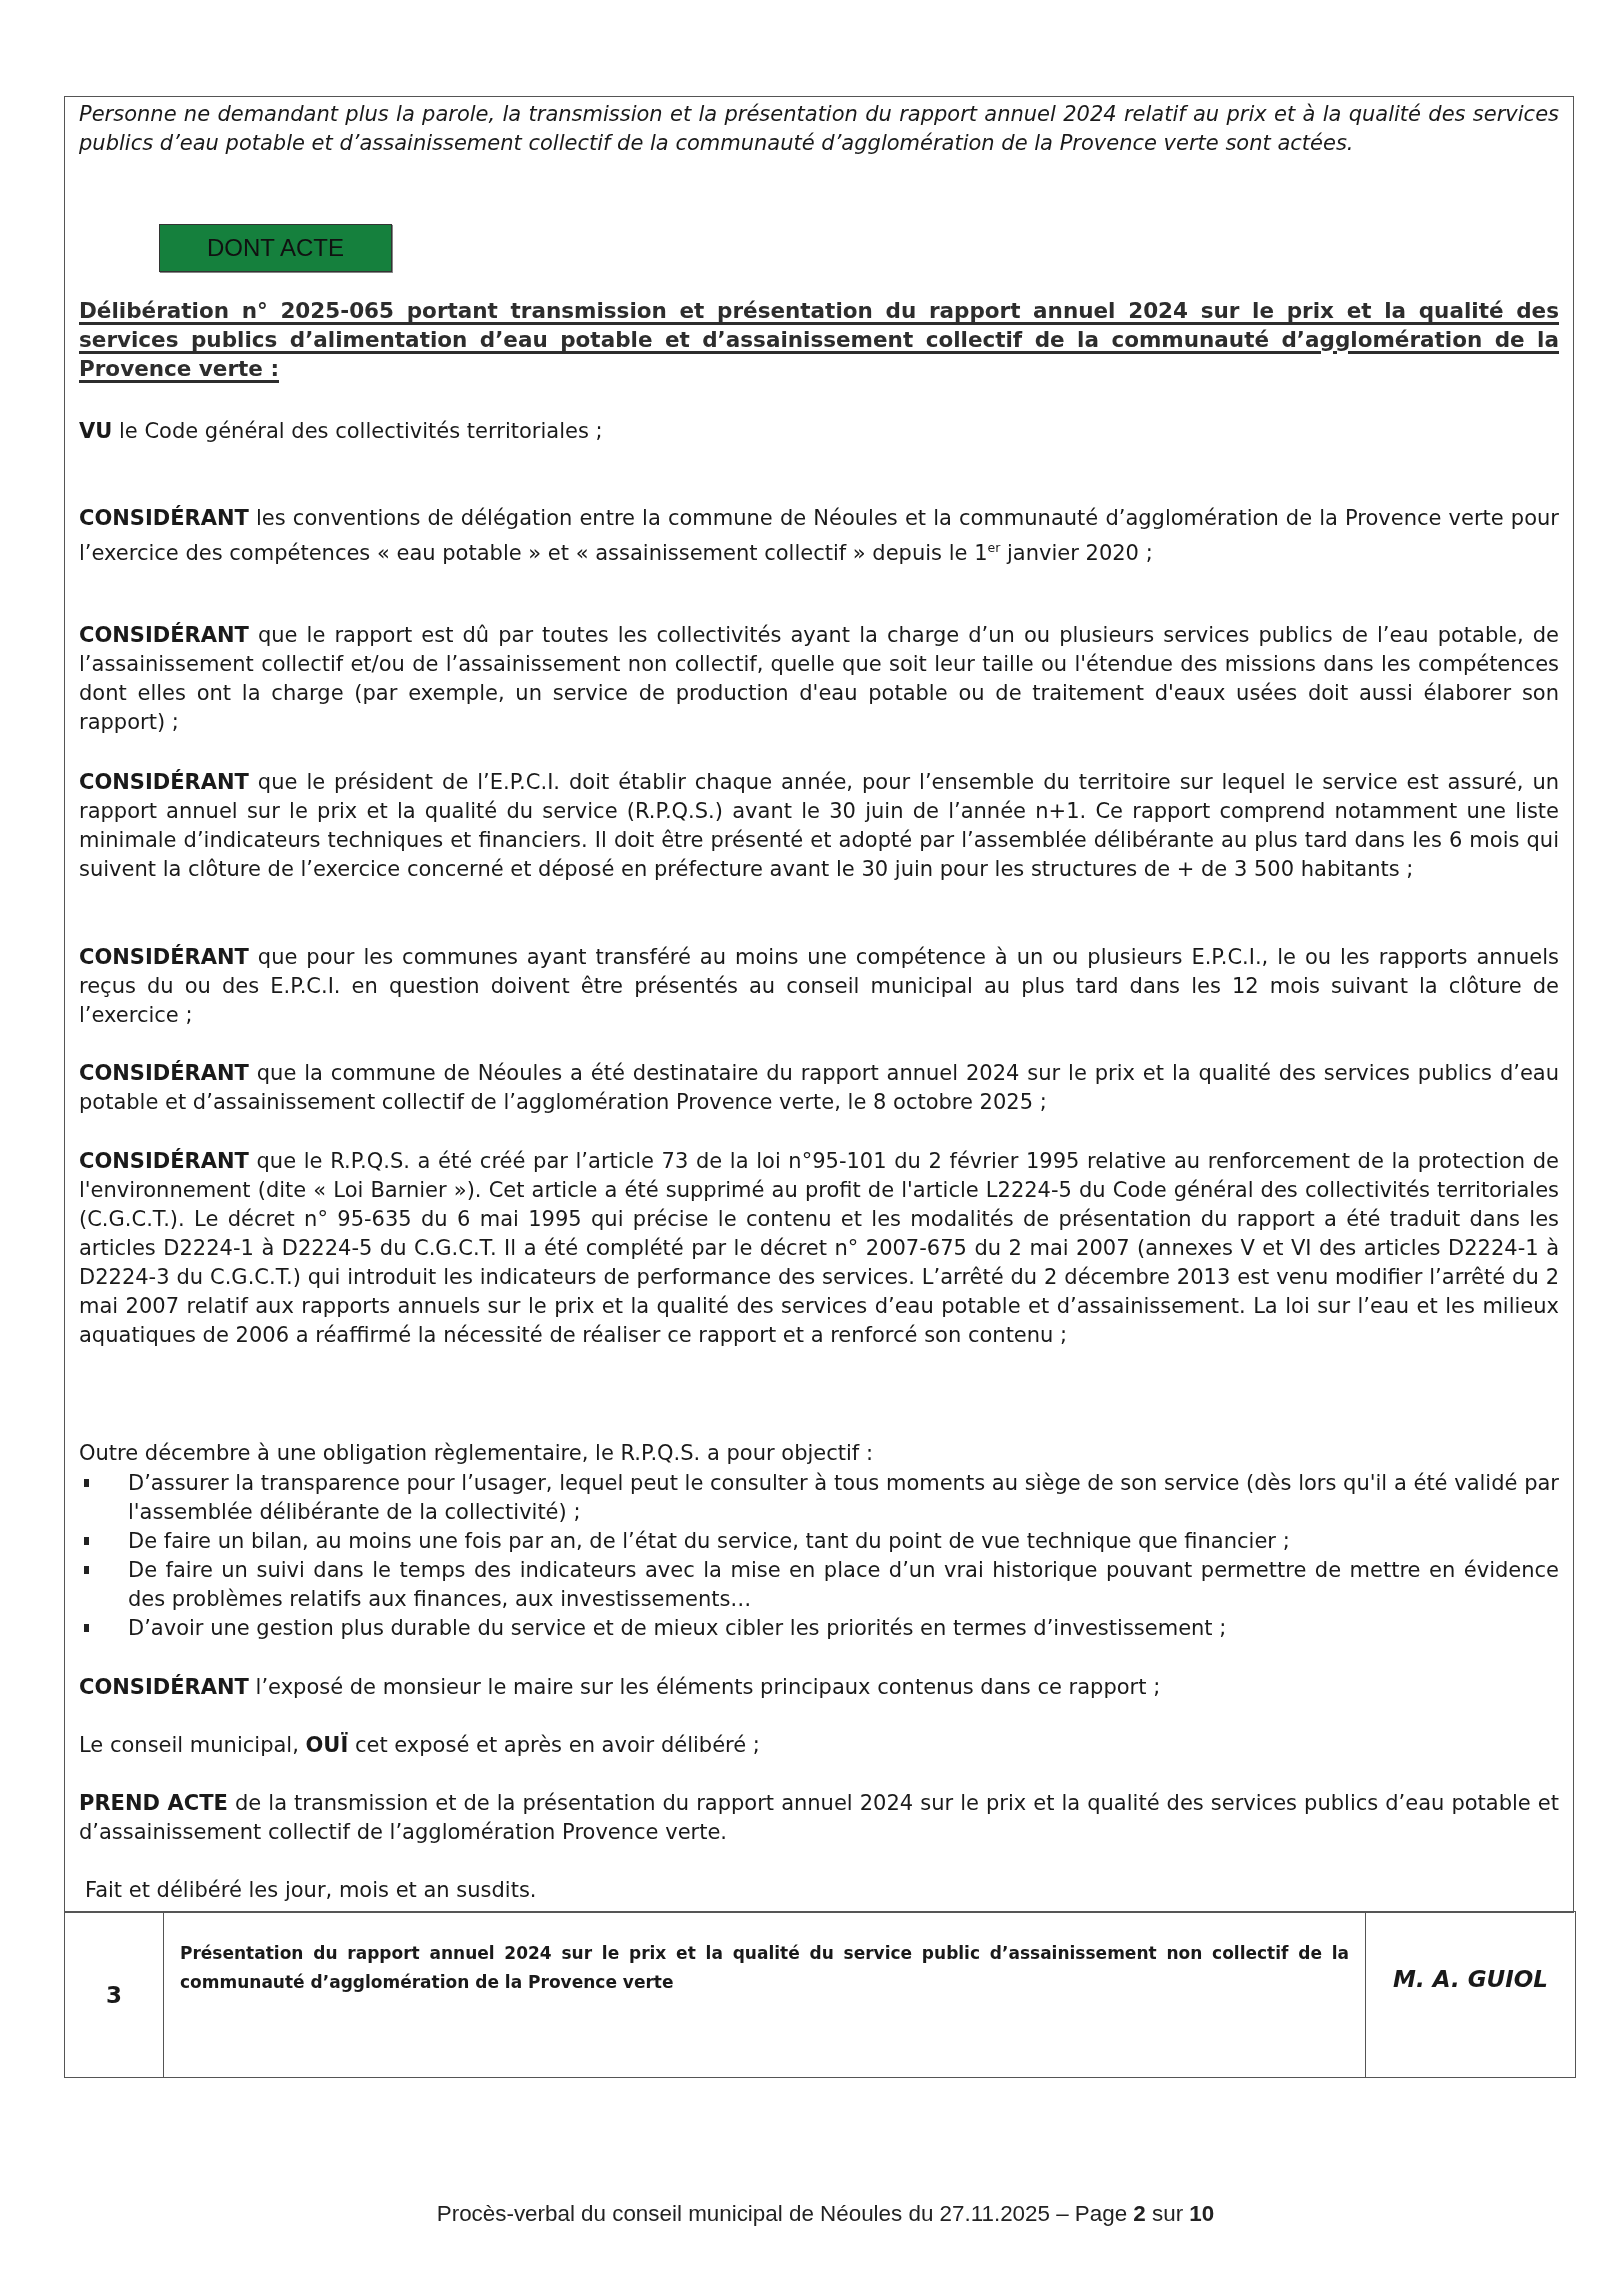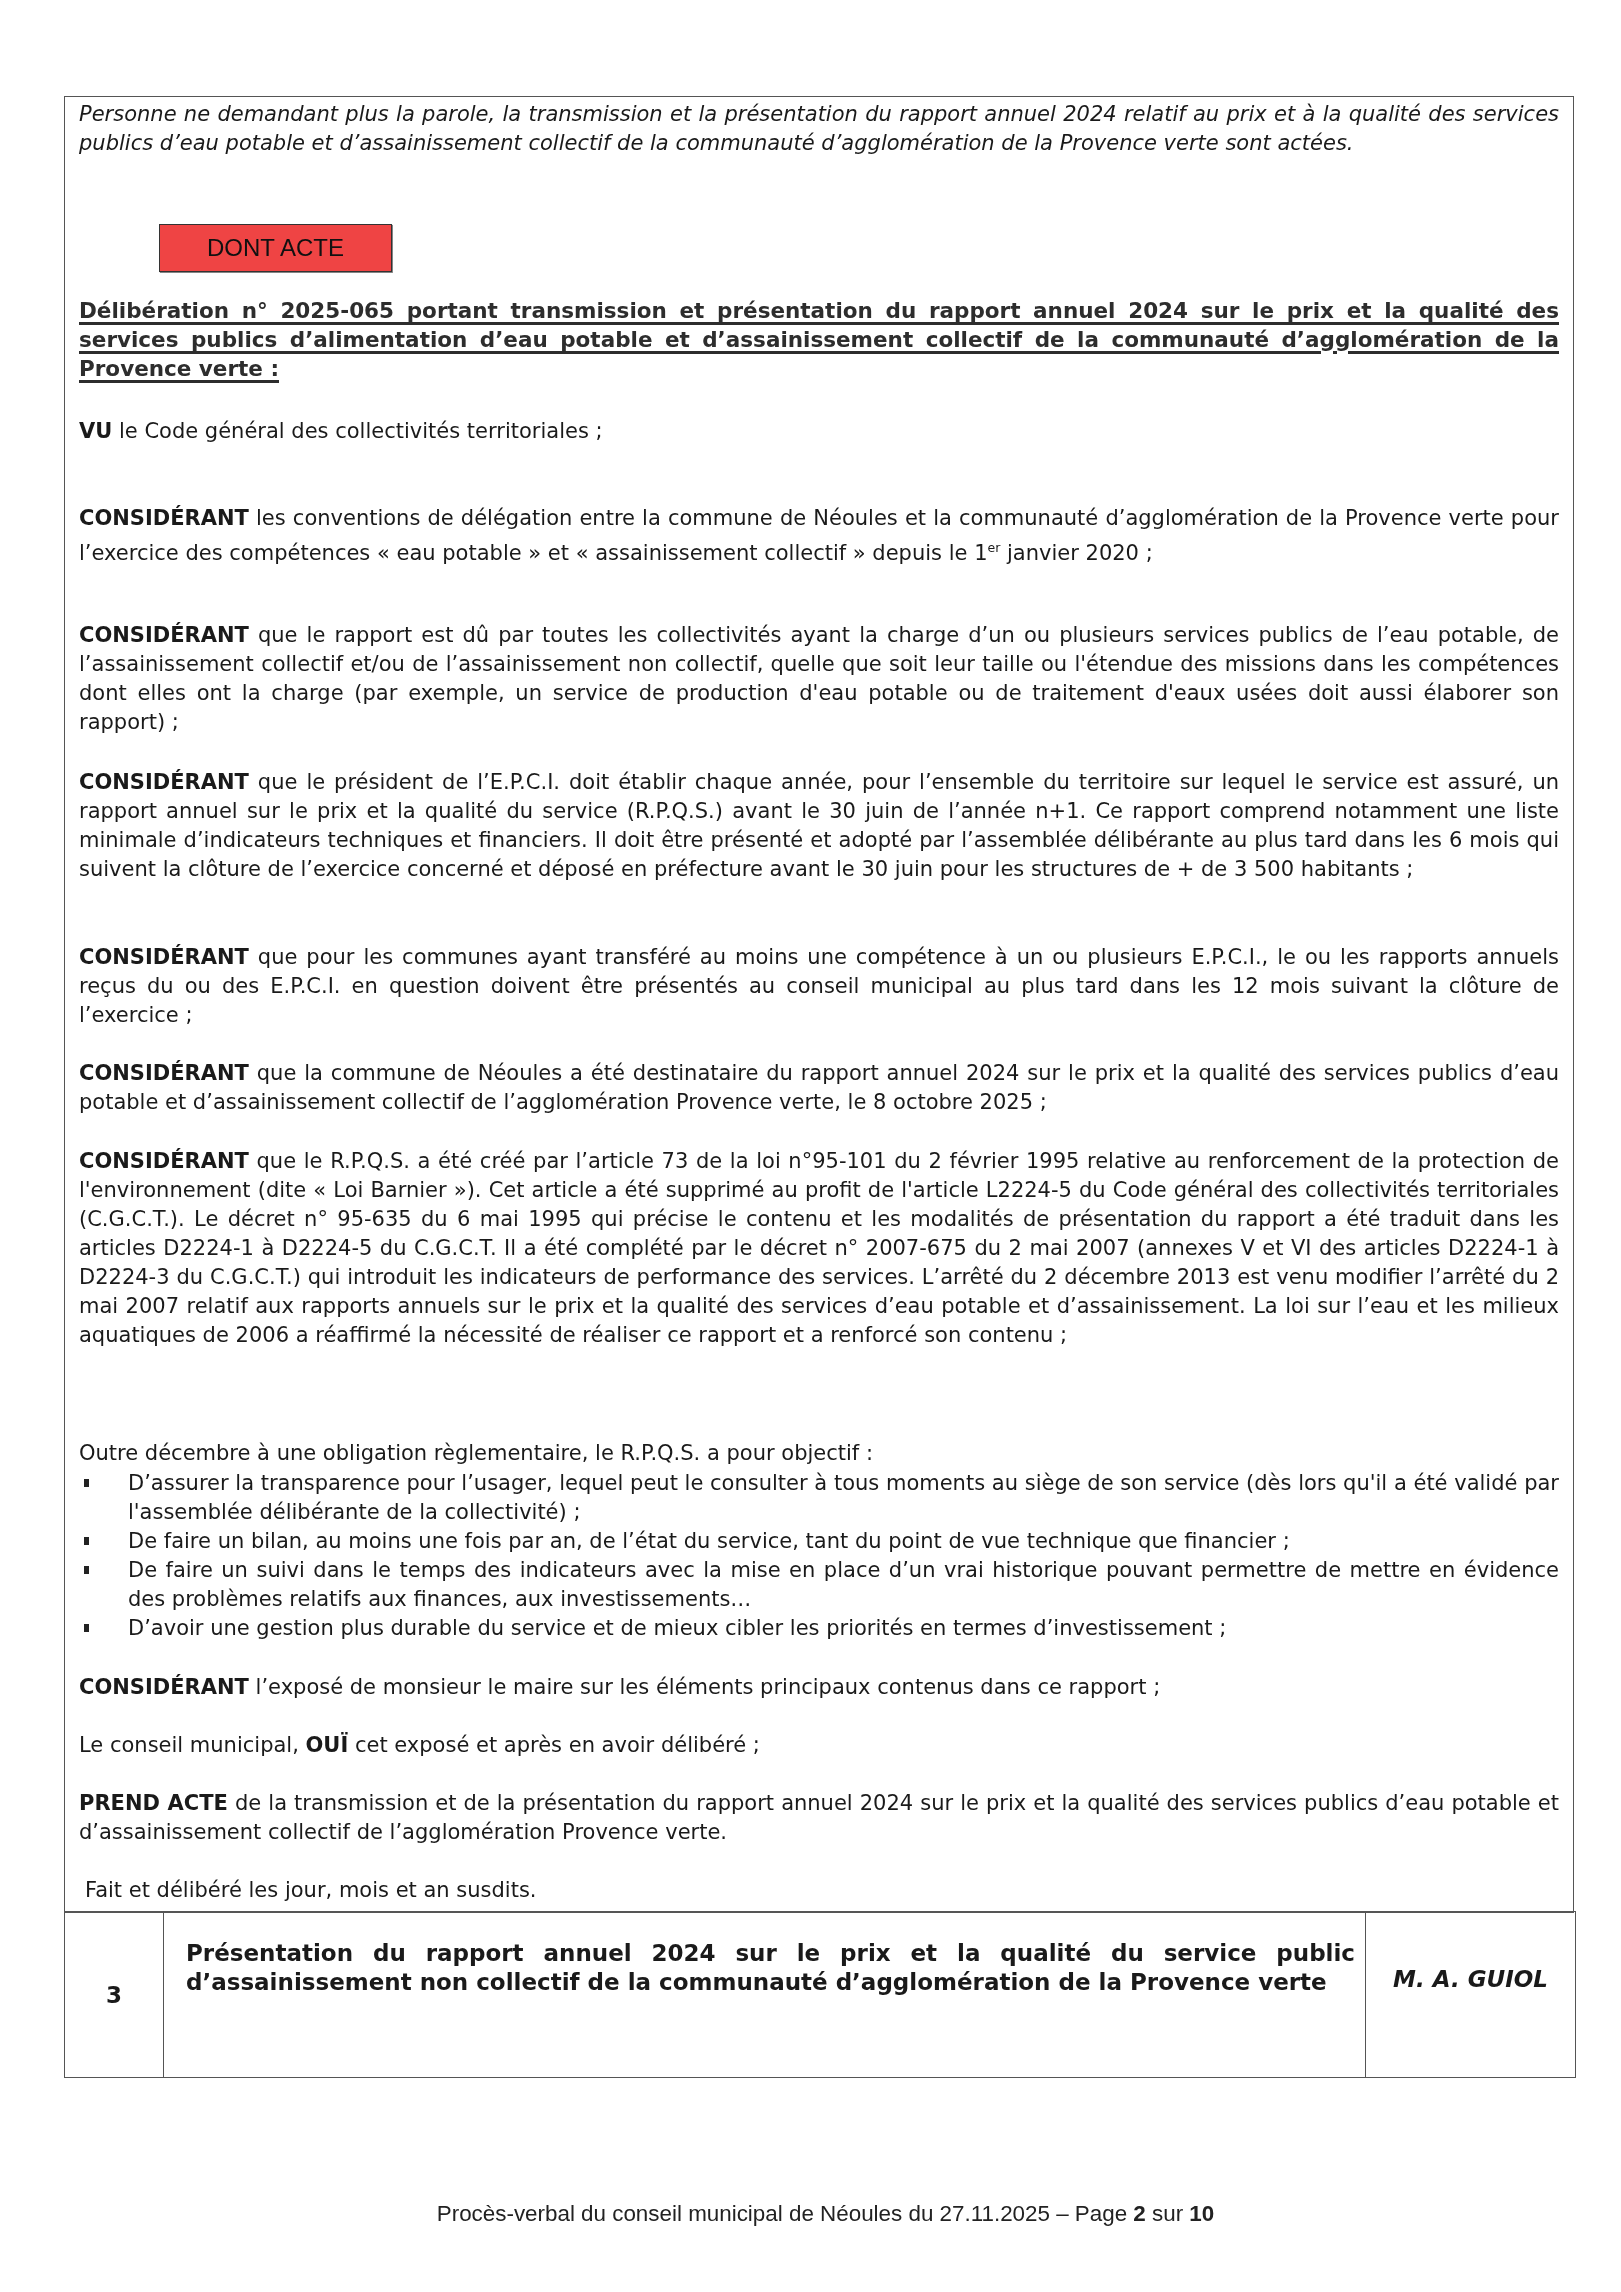--- a/index.html
+++ b/index.html
@@ -8,21 +8,21 @@
   .page { position: absolute; left: 0; top: 0; width: 1621px; height: 1694px; border-radius: 23px; }
 
   .box { position: absolute; left: 64px; top: 96px; width: 1510px; height: 1817px;
          border: 1.8px solid #555; border-bottom: 1.8px solid #555; box-sizing: border-box; }
   .content { position: absolute; left: 79px; top: 100px; width: 1480px;
              font-size: 21px; line-height: 29px; text-align: justify; }
   .content p { margin: 0; }
   .intro { font-style: italic; }
 
   .dont-acte { position: absolute; left: 159px; top: 224px; width: 233px; height: 48px;
-               box-sizing: border-box; background: #ef4444; border: 1.8px solid #333;
+               box-sizing: border-box; background: #15803d; border: 1.8px solid #333;
                box-shadow: 0.9px 0.9px 0 #777;
                font-family: "Liberation Sans", sans-serif; font-size: 24px;
                display: flex; align-items: center; justify-content: center; color: #111; }
 
   .delib-title { position: absolute; left: 79px; top: 296px; width: 1480px;
                  font-weight: bold; font-size: 21.5px; line-height: 29px; text-align: justify;
                  text-decoration: underline; text-decoration-thickness: 2.7px; text-underline-offset: 3.6px;
                  color: #2d2d2d; }
 
   .para { position: absolute; left: 79px; width: 1480px; font-size: 21px; line-height: 29px;
@@ -33,22 +33,22 @@
   .bullets li { position: relative; padding-left: 49px; text-align: justify; }
   .bullets li .bullet { position: absolute; left: 52px; top: 0; width: 0; }
   .bullets li .bullet::before { content: ""; position: absolute; left: -47px; top: 9.9px; width: 5.4px; height: 8px; background: #222; }
 
   .row3 { position: absolute; left: 64px; top: 1911px; width: 1512px; height: 167px;
           border: 1.8px solid #555; border-top: 1.8px solid #555; box-sizing: border-box; }
   .row3 .num { position: absolute; left: 0; top: 0; width: 99px; height: 100%;
                border-right: 1.8px solid #555; box-sizing: border-box;
                display: flex; align-items: center; justify-content: center;
                font-weight: bold; font-size: 23px; }
-  .row3 .title { position: absolute; left: 121px; top: 27px; width: 1169px;
-                 font-weight: bold; font-size: 23px; line-height: 29px; text-align: justify; }
+  .row3 .title { position: absolute; left: 115px; top: 27px; width: 1169px;
+                 font-weight: bold; font-size: 17px; line-height: 29px; text-align: justify; }
   .row3 .speaker { position: absolute; left: 1300px; top: 0; width: 210px; height: 100%;
                    border-left: 1.8px solid #555; box-sizing: border-box;
                    display: flex; align-items: flex-start; justify-content: center; padding-top: 54px;
                    font-weight: bold; font-size: 23px; font-style: italic; }
 
   .footer { position: absolute; left: 0; top: 2201px; width: 1621px; text-align: center;
             font-family: "Liberation Sans", sans-serif; font-size: 22.4px; color: #222; padding-left: 15px; }
   .footer b { font-weight: bold; }
 </style>
 </head>

